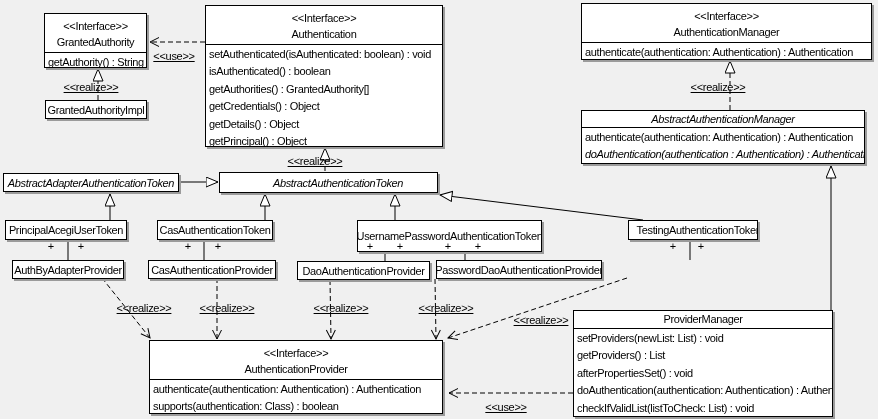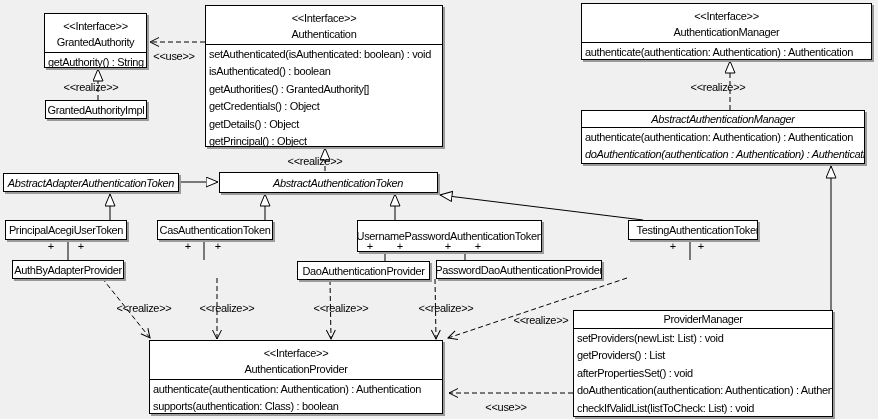--- a/index.html
+++ b/index.html
@@ -12,21 +12,21 @@
   .title{flex:0 0 auto;text-align:center;overflow:hidden;}
   .title2{padding-top:4px;height:34px;}
   .stereo{font-size:11px;line-height:16px;letter-spacing:-0.3px;white-space:nowrap;}
   .cname{font-size:11px;line-height:16px;letter-spacing:-0.35px;white-space:nowrap;}
   .nameonly{flex:1;display:flex;align-items:center;justify-content:center;}
   .methods{flex:1;border-top:1px solid #000;padding:1px 0 0 0;overflow:hidden;}
   .m{height:17.4px;line-height:17.4px;font-size:11px;letter-spacing:-0.35px;
      padding-left:3px;white-space:nowrap;overflow:hidden;}
   .italic{font-style:italic;}
   .lbl{position:absolute;z-index:3;transform:translate(-50%,-50%);font-size:11px;
-       letter-spacing:-0.3px;white-space:nowrap;}
+       letter-spacing:-0.3px;white-space:nowrap;text-decoration:underline;}
   .plus{position:absolute;z-index:3;transform:translate(-50%,-50%);font-size:11px;}
 </style>
 </head>
 <body>
 
 <div class="canvas">
 
   <svg width="878" height="419" viewBox="0 0 878 419">
     <defs>
       <marker id="tri" markerWidth="14" markerHeight="12" refX="12.5" refY="5.5" orient="auto" markerUnits="userSpaceOnUse">
@@ -136,20 +136,23 @@
   </div>
 
   <div class="uml-box" style="left:628px;top:220px;width:130px;height:20px;padding-left:12px;">
     <div class="cname nameonly">TestingAuthenticationToken</div>
   </div>
 
   <div class="uml-box" style="left:12px;top:260px;width:112px;height:19px;">
     <div class="cname nameonly">AuthByAdapterProvider</div>
   </div>
 
+  <div class="uml-box" style="left:148px;top:260px;width:128px;height:19px;">
+    <div class="cname nameonly">CasAuthenticationProvider</div>
+  </div>
 
   <div class="uml-box" style="left:297px;top:261px;width:133px;height:19px;">
     <div class="cname nameonly">DaoAuthenticationProvider</div>
   </div>
 
   <div class="uml-box" style="left:436px;top:260px;width:166px;height:19px;">
     <div class="cname nameonly">PasswordDaoAuthenticationProvider</div>
   </div>
 
 

